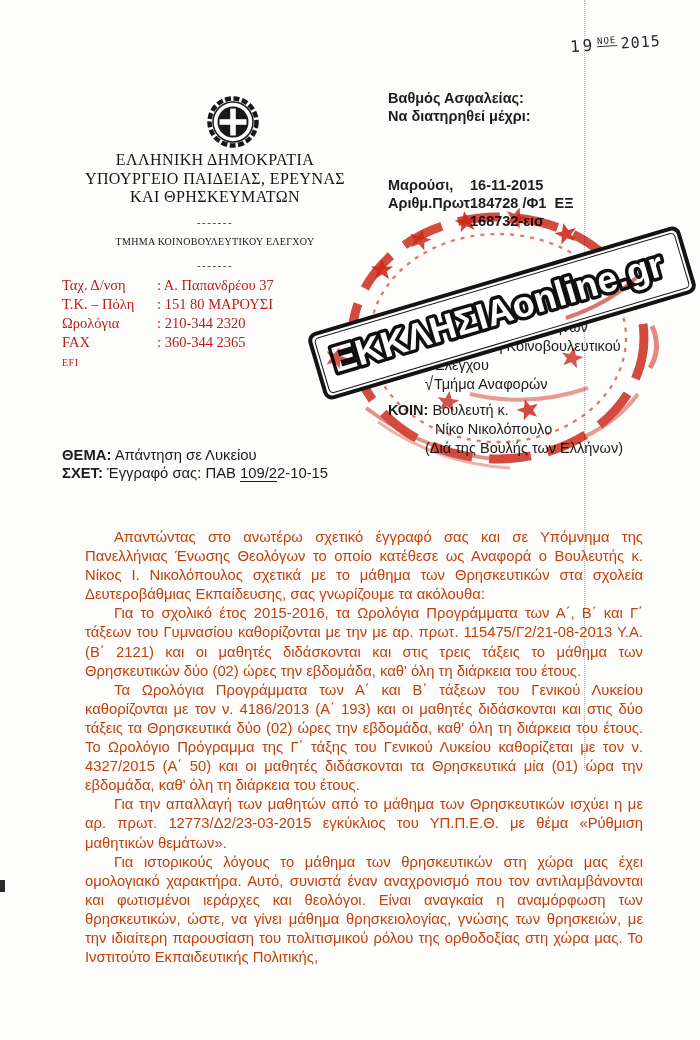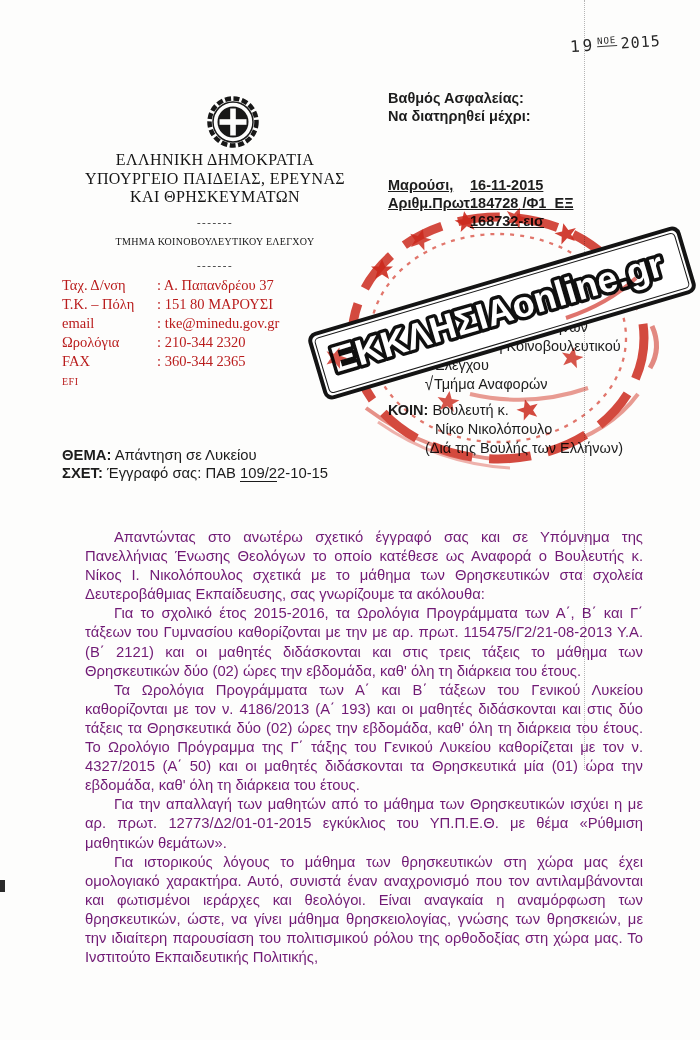--- a/index.html
+++ b/index.html
@@ -22,21 +22,21 @@
   .emblem{position:absolute;left:206px;top:95px;}
   .hdr-left{position:absolute;left:55px;top:151px;width:320px;text-align:center;
             font-family:"Liberation Serif",serif;color:#151515;}
   .hdr-left .l{font-size:16px;line-height:18.5px;letter-spacing:.4px;}
   .hdr-left .sep{font-size:11px;letter-spacing:1.5px;line-height:13px;margin-top:9px;color:#222;}
   .hdr-left .dept{font-size:10px;line-height:17px;margin-top:4px;letter-spacing:.3px;}
 
   
   .security{position:absolute;left:388px;top:90px;font-weight:bold;font-size:14.5px;line-height:17.5px;}
   .protocol{position:absolute;left:388px;top:176px;font-weight:bold;font-size:14.5px;line-height:18px;}
-  .protocol .row{display:flex;text-decoration:underline;}
+  .protocol .row{display:flex;}
   .protocol .lbl{width:82px;}
   .protocol .val{white-space:pre;}
 
   
   .contact{position:absolute;left:62px;top:276px;font-family:"Liberation Serif",serif;
            font-size:14.5px;line-height:19px;color:#b91c1c;}
   .contact .row{display:flex;}
   .contact .lbl{width:95px;}
   .contact .initials{font-size:10px;margin-top:1px;letter-spacing:.5px;}
 
@@ -48,21 +48,21 @@
   .ind2{margin-left:37px;}
   .check{display:inline-block;margin-right:1px;transform:scale(1.05,1.3);}
 
   
   .thema{position:absolute;left:62px;top:447px;font-size:14.8px;}
   .sxet{position:absolute;left:62px;top:465px;font-size:14.8px;}
   .sxet .u{border-bottom:1.5px solid #1c1c1c;}
 
   
   .body-text{position:absolute;left:85px;top:528px;width:558px;font-size:14.8px;
-             line-height:19.1px;text-align:justify;color:#701a75;}
+             line-height:19.1px;text-align:justify;color:#c2410c;}
   .body-text p{margin:0;text-indent:29px;}
 
   
   .stamp-under{position:absolute;left:320px;top:198px;z-index:3;mix-blend-mode:multiply;}
   .banner{position:absolute;left:308px;top:278px;width:380px;height:62px;z-index:4;
           transform:rotate(-16.5deg);background:#fff;border:4px solid #141414;border-radius:9px;}
   .banner::before{content:"";position:absolute;inset:2px;border:1.5px solid #1a1a1a;border-radius:5px;}
   .banner svg{position:absolute;left:0;top:0;}
   .stamp-over{position:absolute;left:320px;top:198px;z-index:5;mix-blend-mode:multiply;pointer-events:none;}
 </style>
@@ -120,24 +120,20 @@
   <div class="contact">
     <div class="row">
         <span class="lbl">Ταχ. Δ/νση</span>
         <span>: Α. Παπανδρέου 37</span>
       </div>
     <div class="row">
         <span class="lbl">Τ.Κ. – Πόλη</span>
         <span>: 151 80 ΜΑΡΟΥΣΙ</span>
       </div>
     <div class="row">
-        <span class="lbl">email</span>
-        <span>: tke@minedu.gov.gr</span>
-      </div>
-    <div class="row">
         <span class="lbl">Ωρολόγια</span>
         <span>: 210-344 2320</span>
       </div>
     <div class="row">
         <span class="lbl">FAX</span>
         <span>: 360-344 2365</span>
       </div>
     <div class="initials">EFI</div>
   </div>
 
@@ -162,21 +158,21 @@
   </div>
   <div class="sxet">
     <span class="blk-label">ΣΧΕΤ:</span>
     <span>Έγγραφό σας: ΠΑΒ </span><span class="u">109/2</span><span>2-10-15</span>
   </div>
 
   <div class="body-text">
     <p>Απαντώντας στο ανωτέρω σχετικό έγγραφό σας και σε Υπόμνημα της Πανελλήνιας Ένωσης Θεολόγων το οποίο κατέθεσε ως Αναφορά ο Βουλευτής κ. Νίκος Ι. Νικολόπουλος σχετικά με το μάθημα των Θρησκευτικών στα σχολεία Δευτεροβάθμιας Εκπαίδευσης, σας γνωρίζουμε τα ακόλουθα:</p>
     <p>Για το σχολικό έτος 2015-2016, τα Ωρολόγια Προγράμματα των Α΄, Β΄ και Γ΄ τάξεων του Γυμνασίου καθορίζονται με την με αρ. πρωτ. 115475/Γ2/21-08-2013 Υ.Α. (Β΄ 2121) και οι μαθητές διδάσκονται και στις τρεις τάξεις το μάθημα των Θρησκευτικών δύο (02) ώρες την εβδομάδα, καθ' όλη τη διάρκεια του έτους.</p>
     <p>Τα Ωρολόγια Προγράμματα των Α΄ και Β΄ τάξεων του Γενικού Λυκείου καθορίζονται με τον ν. 4186/2013 (Α΄ 193) και οι μαθητές διδάσκονται και στις δύο τάξεις τα Θρησκευτικά δύο (02) ώρες την εβδομάδα, καθ' όλη τη διάρκεια του έτους. Το Ωρολόγιο Πρόγραμμα της Γ΄ τάξης του Γενικού Λυκείου καθορίζεται με τον ν. 4327/2015 (Α΄ 50) και οι μαθητές διδάσκονται τα Θρησκευτικά μία (01) ώρα την εβδομάδα, καθ' όλη τη διάρκεια του έτους.</p>
-    <p>Για την απαλλαγή των μαθητών από το μάθημα των Θρησκευτικών ισχύει η με αρ. πρωτ. 12773/Δ2/01-01-2015 εγκύκλιος του ΥΠ.Π.Ε.Θ. με θέμα «Ρύθμιση μαθητικών θεμάτων».</p>
+    <p>Για την απαλλαγή των μαθητών από το μάθημα των Θρησκευτικών ισχύει η με αρ. πρωτ. 12773/Δ2/23-03-2015 εγκύκλιος του ΥΠ.Π.Ε.Θ. με θέμα «Ρύθμιση μαθητικών θεμάτων».</p>
     <p>Για ιστορικούς λόγους το μάθημα των θρησκευτικών στη χώρα μας έχει ομολογιακό χαρακτήρα. Αυτό, συνιστά έναν αναχρονισμό που τον αντιλαμβάνονται και φωτισμένοι ιεράρχες και θεολόγοι. Είναι αναγκαία η αναμόρφωση των θρησκευτικών, ώστε, να γίνει μάθημα θρησκειολογίας, γνώσης των θρησκειών, με την ιδιαίτερη παρουσίαση του πολιτισμικού ρόλου της ορθοδοξίας στη χώρα μας. Το Ινστιτούτο Εκπαιδευτικής Πολιτικής,</p>
   </div>
 
   <div class="stamp-under">
     <svg width="360" height="290" viewBox="0 0 360 290">
       <defs>
         <path id="st" d="M0,-11 L3.2,-3.4 11,-3.4 4.8,1.6 7,9 0,4.4 -7,9 -4.8,1.6 -11,-3.4 -3.2,-3.4 Z" fill="#ce2a1e"></path>
       </defs>
       <ellipse cx="178" cy="140" rx="146" ry="121" fill="none" stroke="#ce2a1e" stroke-width="9" stroke-dasharray="42 17" opacity="0.85"></ellipse>
       <ellipse cx="178" cy="140" rx="128" ry="104" fill="none" stroke="#d94a3c" stroke-width="2.3" stroke-dasharray="4 6" opacity="0.75"></ellipse>

